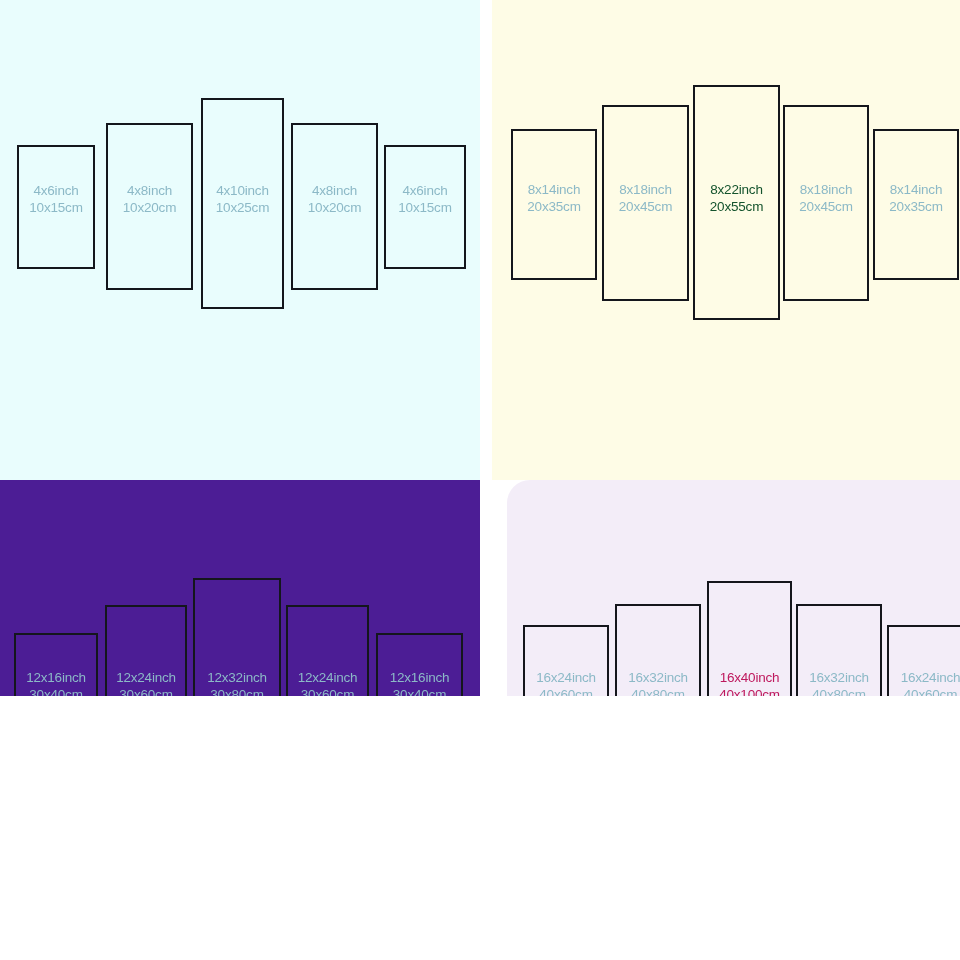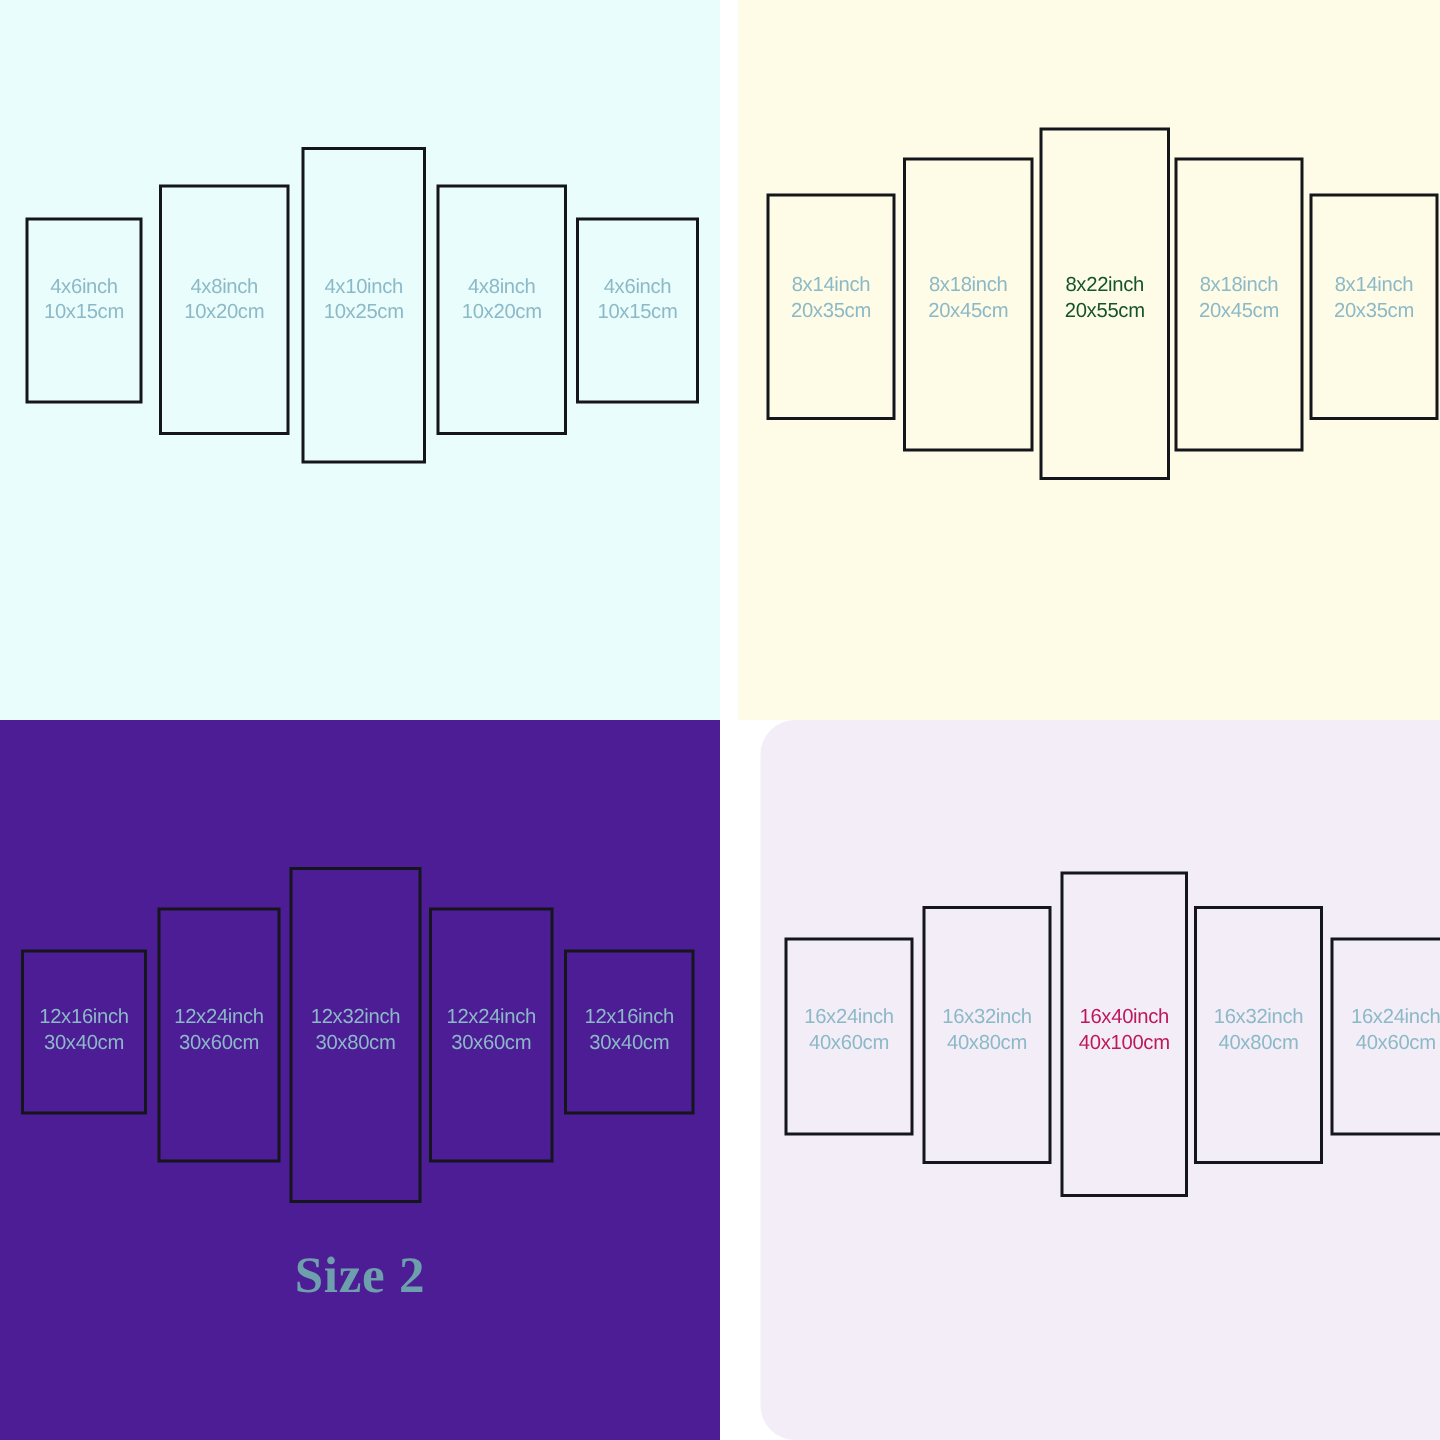--- a/index.html
+++ b/index.html
@@ -4,21 +4,21 @@
 <title>Canvas Print Size Chart</title>
 <style>
   html, body {
     margin: 0;
     padding: 0;
     background: #ffffff;
   }
   #canvas {
     position: relative;
     width: 960px;
-    height: 960px;
+    height: 696px;
     overflow: hidden;
     font-family: "Liberation Sans", sans-serif;
   }
 
   
   .quadrant {
     position: absolute;
     width: 480px;
     height: 480px;
     overflow: hidden;

